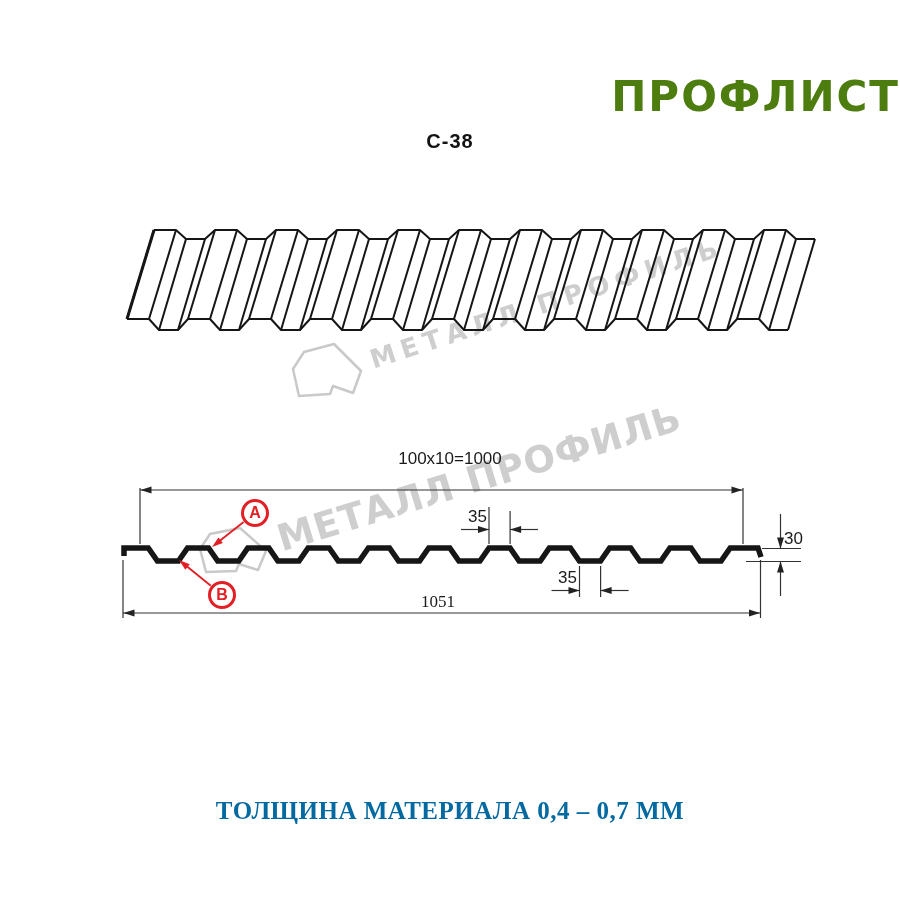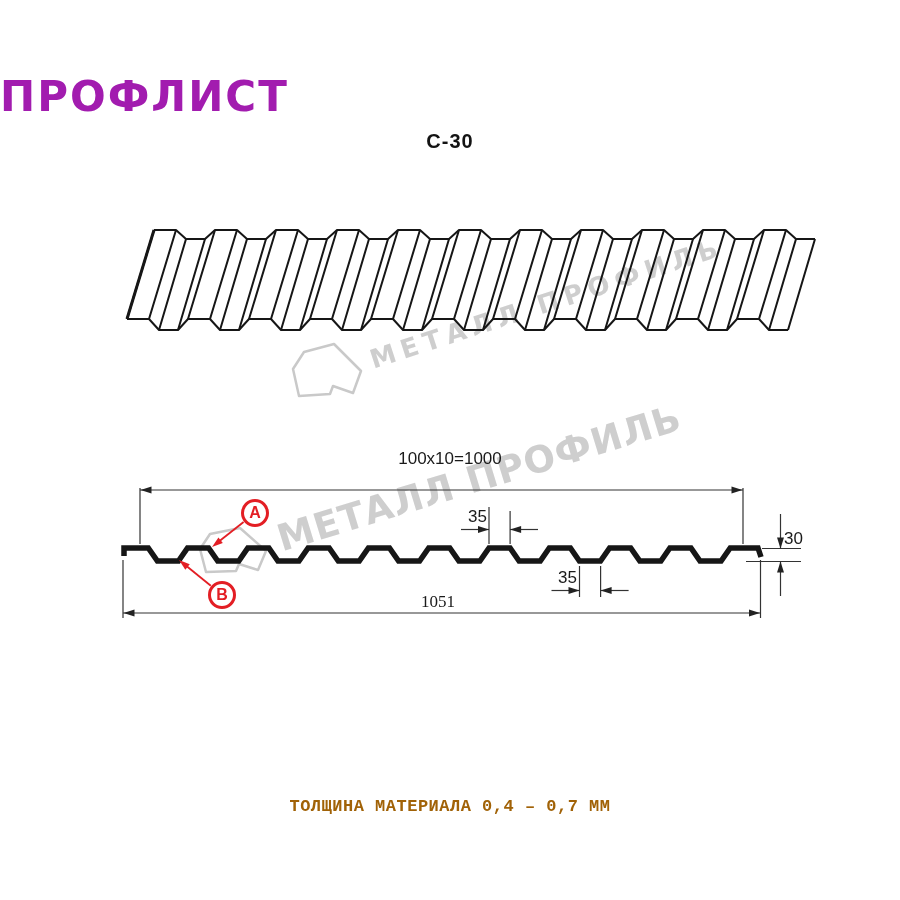--- a/index.html
+++ b/index.html
@@ -1,27 +1,27 @@
 <!DOCTYPE html>
 <html><head>
 <meta charset="utf-8">
 <style>
   html,body{margin:0;padding:0;}
   body{width:900px;height:900px;background:#ffffff;position:relative;overflow:hidden;
        font-family:"Liberation Sans",sans-serif;}
   .abs{position:absolute;}
   
-  #title{top:72px;left:0;right:0;text-align:left;
+  #title{top:72px;left:0;right:0;text-align:right;
          font-family:"DejaVu Sans",sans-serif;font-weight:900;font-size:42px;
-         letter-spacing:2px;color:#a21caf;z-index:3;}
+         letter-spacing:2px;color:#4d7c0f;z-index:3;}
   #subtitle{top:130px;left:0;right:0;text-align:center;
             font-weight:bold;font-size:20px;letter-spacing:1px;color:#131313;z-index:3;}
   #footer-note{top:797px;left:0;right:0;text-align:center;
-               font-family:Liberation Mono, monospace;font-weight:600;font-size:17px;
-               letter-spacing:.5px;color:#a16207;z-index:3;}
+               font-family:Liberation Serif, serif;font-weight:600;font-size:25px;
+               letter-spacing:.5px;color:#0369a1;z-index:3;}
   .dim{font-size:17px;color:#1a1a1a;z-index:3;white-space:nowrap;}
   #dim-top{left:450px;top:449px;transform:translateX(-50%);}
   #dim-1051{left:438px;top:592px;transform:translateX(-50%);font-family:Liberation Serif, serif;}
   #dim-35t{left:487px;top:507px;transform:translateX(-100%);}
   #dim-35b{left:577px;top:568px;transform:translateX(-100%);}
   #dim-21{left:784px;top:529px;}
   
   .callout{box-sizing:border-box;width:28px;height:28px;border:3px solid #e31e24;
            border-radius:50%;color:#e31e24;font-size:16px;font-weight:bold;
            display:flex;align-items:center;justify-content:center;background:#fff0;
@@ -82,21 +82,21 @@
     <polygon points="780.5,548.5 784,537.5 777,537.5" fill="#222"></polygon>
     <line x1="780.5" y1="561.5" x2="780.5" y2="596" stroke="#333" stroke-width="1.2"></line>
     <polygon points="780.5,561.5 777,572.5 784,572.5" fill="#222"></polygon>
     <line x1="243.6" y1="522" x2="218.2739766512181" y2="542.0364108772009" stroke="#e31e24" stroke-width="1.8"></line>
     <polygon points="212,547 222.79828813664955,542.9199297410591 218.4551476542003,537.4302001712433" fill="#e31e24"></polygon>
     <line x1="210.8" y1="585.8" x2="185.2124958909735" y2="565.0403268549408" stroke="#e31e24" stroke-width="1.8"></line>
     <polygon points="179,560 185.337038851052,569.6484163778445 189.74732484912516,564.2124824732426" fill="#e31e24"></polygon>
   </svg>
 
 <div id="title" class="abs">ПРОФЛИСТ</div>
-<div id="subtitle" class="abs">С-30</div>
+<div id="subtitle" class="abs">С-38</div>
 
 <div id="dim-top" class="abs dim">100x10=1000</div>
 <div id="dim-35t" class="abs dim">35</div>
 <div id="dim-35b" class="abs dim">35</div>
 <div id="dim-21" class="abs dim">30</div>
 <div id="dim-1051" class="abs dim">1051</div>
 
 <div id="label-a" class="abs callout">А</div>
 <div id="label-b" class="abs callout">В</div>
 

